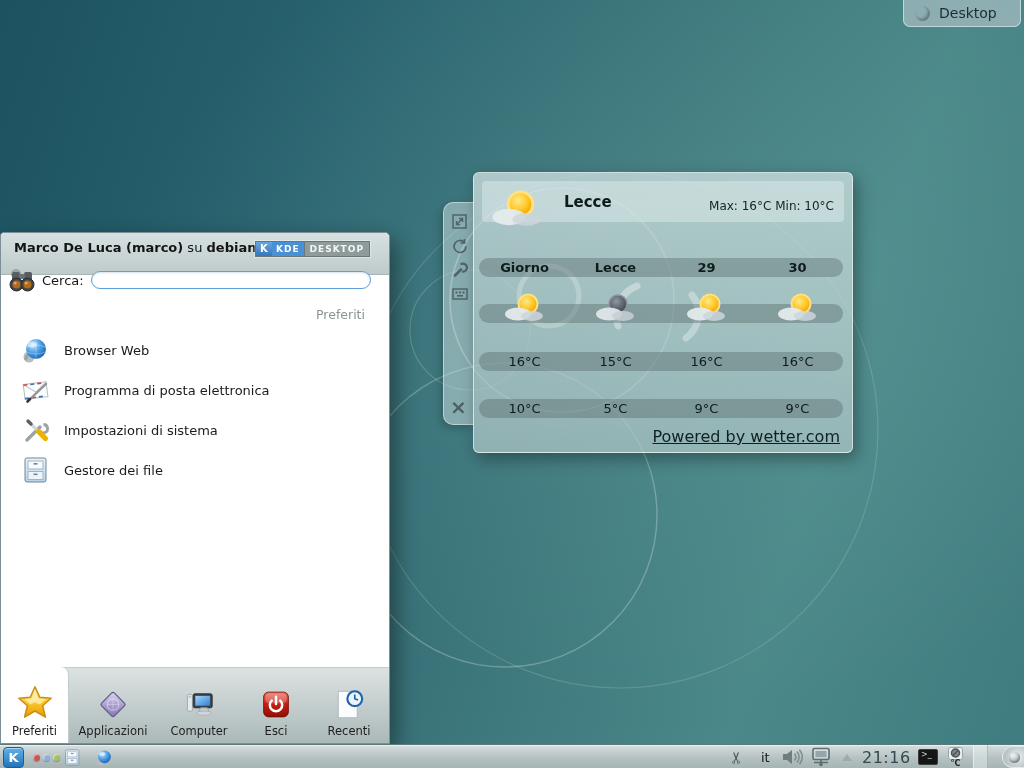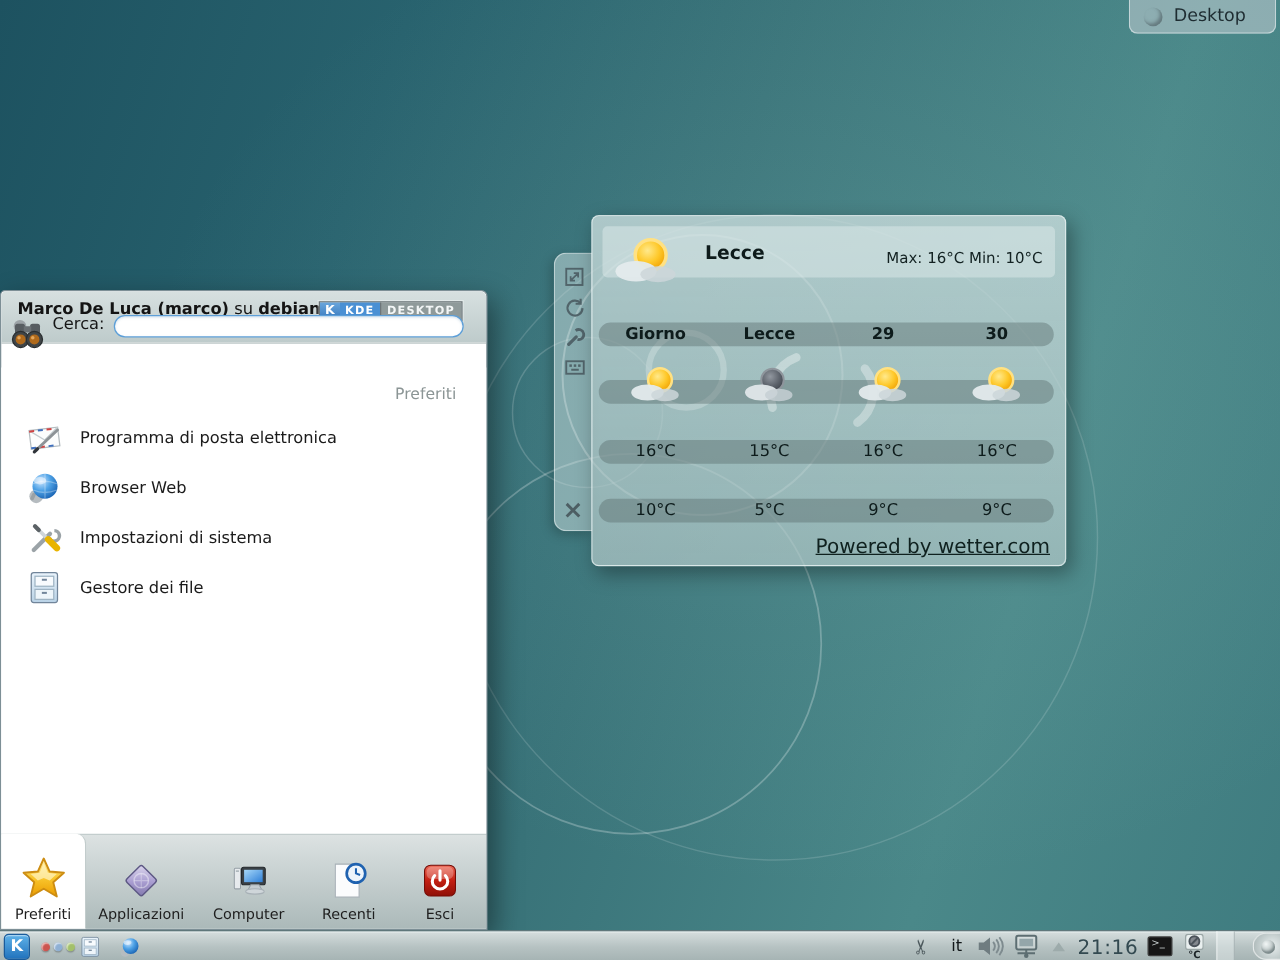--- a/index.html
+++ b/index.html
@@ -82,21 +82,21 @@
   }
   .kick-title { position:absolute; left:13px; top:7px; font-size:13px; color:#141414; }
   .kick-title b { font-weight:bold; }
   .kde-badge {
     position:absolute; right:19px; top:8px; height:16px; display:flex; align-items:stretch;
     border:1px solid #6d7578; box-shadow:0 0 0 1px rgba(255,255,255,.35); cursor:default;
   }
   .kde-badge .blogo { width:16px; background:linear-gradient(#6aa6dc,#3577bd); color:#fff; font-size:10px; font-weight:bold; text-align:center; line-height:14px; }
   .kde-badge .bkde { background:#4a90d4; color:#fff; font-size:9px; font-weight:bold; letter-spacing:1px; padding:0 4px; line-height:14px; }
   .kde-badge .bdesk { background:#8f9a9a; color:#f3f6f6; font-size:9px; font-weight:bold; letter-spacing:1px; padding:0 5px; line-height:14px; border-left:1px solid #6d7578; }
-  .search-row { position:absolute; left:6px; top:19px; right:18px; height:30px; display:flex; }
+  .search-row { position:absolute; left:6px; top:32px; right:18px; height:30px; display:flex; align-items:center; }
   .search-row label { font-size:13px; color:#171717; margin:0 7px 0 5px; }
   .search-input {
     flex:1; height:18px; border:1px solid #5d9fd8; border-radius:9px;
     background:#fff; outline:none; padding:0 8px; font-size:12px;
     box-shadow:inset 0 1px 2px rgba(90,140,180,.25);
   }
   .kick-body { position:absolute; left:0; top:61px; right:0; bottom:76px; background:#fff; }
   .section-header { text-align:right; padding:13px 24px 8px 0; font-size:12.5px; color:#8b9595; }
   .fav-item { display:flex; align-items:center; height:40px; padding-left:20px; gap:13px; cursor:pointer; }
   .fav-item span.lbl { font-size:13px; color:#1b1b1b; }
@@ -333,49 +333,49 @@
         <label>Cerca:</label>
         <input class="search-input" type="text" value="" style="">
       </div>
     </div>
 
     <div class="kick-body">
       <div class="section-header">Preferiti</div>
 
       <div class="fav-item">
         <svg width="30" height="30" viewBox="0 0 30 30">
+          <circle cx="8" cy="22" r="5.5" fill="#b6bcc0"></circle>
+          <rect x="4" y="19" width="3" height="6" rx="1" fill="#9aa1a5" transform="rotate(25 5 22)"></rect>
+          <circle cx="15" cy="14" r="10" fill="url(#ballG)"></circle>
+          <ellipse cx="11" cy="9.5" rx="5" ry="3" fill="#ffffff" opacity=".5"></ellipse>
+          <path d="M5.5 12 q9 -4 19 0 M5.5 17 q9 4 19 0 M15 4 v20" fill="none" stroke="#ffffff" stroke-opacity=".3" stroke-width="1"></path>
+        </svg>
+        <span class="lbl">Browser Web</span>
+      </div>
+
+      <div class="fav-item">
+        <svg width="30" height="30" viewBox="0 0 30 30">
           <g transform="rotate(-7 15 15)">
             <rect x="3" y="8" width="23" height="15" fill="#fcfdfd" stroke="#b5bdc1"></rect>
             <path d="M3 8 L14.5 17 L26 8" fill="none" stroke="#c3cbcf"></path>
             <rect x="3" y="8" width="4" height="1.6" fill="#d04343"></rect>
               <rect x="10" y="8" width="4" height="1.6" fill="#3f6fbd"></rect>
               <rect x="17" y="8" width="4" height="1.6" fill="#d04343"></rect>
             <rect x="3" y="21.4" width="4" height="1.6" fill="#3f6fbd"></rect>
               <rect x="10" y="21.4" width="4" height="1.6" fill="#d04343"></rect>
               <rect x="17" y="21.4" width="4" height="1.6" fill="#3f6fbd"></rect>
           </g>
           <path d="M8 25 L25 9" stroke="#8d9397" stroke-width="2.4" stroke-linecap="round"></path>
           <path d="M6.5 26.5 L9 24" stroke="#30343a" stroke-width="2.6" stroke-linecap="round"></path>
         </svg>
         <span class="lbl">Programma di posta elettronica</span>
       </div>
 
       <div class="fav-item">
         <svg width="30" height="30" viewBox="0 0 30 30">
-          <circle cx="8" cy="22" r="5.5" fill="#b6bcc0"></circle>
-          <rect x="4" y="19" width="3" height="6" rx="1" fill="#9aa1a5" transform="rotate(25 5 22)"></rect>
-          <circle cx="15" cy="14" r="10" fill="url(#ballG)"></circle>
-          <ellipse cx="11" cy="9.5" rx="5" ry="3" fill="#ffffff" opacity=".5"></ellipse>
-          <path d="M5.5 12 q9 -4 19 0 M5.5 17 q9 4 19 0 M15 4 v20" fill="none" stroke="#ffffff" stroke-opacity=".3" stroke-width="1"></path>
-        </svg>
-        <span class="lbl">Browser Web</span>
-      </div>
-
-      <div class="fav-item">
-        <svg width="30" height="30" viewBox="0 0 30 30">
           <path d="M6 25 L19 12" stroke="#9ba3a7" stroke-width="3.4" stroke-linecap="round"></path>
           <path d="M22.5 9.5 a4.2 4.2 0 1 1 -4 5.8" fill="none" stroke="#9ba3a7" stroke-width="2.8"></path>
           <path d="M9 8 L18 17" stroke="#cfd5d8" stroke-width="3" stroke-linecap="round"></path>
           <path d="M7 6 L10 9" stroke="#5c6266" stroke-width="3.4" stroke-linecap="round"></path>
           <path d="M17.5 16.5 L24.5 23.5" stroke="#e9b400" stroke-width="5.2" stroke-linecap="round"></path>
         </svg>
         <span class="lbl">Impostazioni di sistema</span>
       </div>
 
       <div class="fav-item">
@@ -410,37 +410,37 @@
         <svg width="38" height="38" viewBox="0 0 40 40">
           <rect x="6" y="8" width="6" height="20" rx="1" fill="#e6eaed" stroke="#96a0a7"></rect>
           <rect x="7.5" y="10" width="3" height="1.6" fill="#aeb7bc"></rect>
           <rect x="13" y="7" width="23" height="17" rx="2" fill="#394045" stroke="#22272b"></rect>
           <rect x="15.5" y="9.5" width="18" height="12" fill="url(#scrG)"></rect>
           <path d="M22 24 h8 l2.5 4.5 h-13 z" fill="#c4ccd1" stroke="#96a0a7"></path>
           <ellipse cx="26" cy="30.5" rx="9" ry="2.6" fill="#cfd6da" stroke="#a8b1b7"></ellipse>
         </svg>
         <span class="tlbl">Computer</span>
       </div>
+      <div class="tab tab-4">
+        <svg width="38" height="38" viewBox="0 0 40 40">
+          <rect x="5" y="5" width="30" height="30" rx="6" fill="url(#pwrG)" stroke="#740b05"></rect>
+          <rect x="7" y="6.5" width="26" height="12" rx="5" fill="#ffffff" opacity=".25"></rect>
+          <path d="M14.8 15.2 a7.5 7.5 0 1 0 10.4 0" fill="none" stroke="#ffffff" stroke-width="3" stroke-linecap="round"></path>
+          <path d="M20 10.5 v9" stroke="#ffffff" stroke-width="3" stroke-linecap="round"></path>
+        </svg>
+        <span class="tlbl">Esci</span>
+      </div>
       <div class="tab tab-3">
         <svg width="38" height="38" viewBox="0 0 40 40">
           <path d="M7 4 h17 l6 6 v26 h-23 z" fill="#fbfcfd" stroke="#a9b2b8"></path>
           <path d="M24 4 l6 6 h-6 z" fill="#e1e7eb" stroke="#a9b2b8"></path>
           <circle cx="27" cy="13" r="9" fill="#edf4fb" stroke="#1f62b0" stroke-width="2.6"></circle>
           <path d="M27 8 v5 l4 1.5" fill="none" stroke="#1f62b0" stroke-width="2"></path>
         </svg>
         <span class="tlbl">Recenti</span>
-      </div>
-      <div class="tab tab-4">
-        <svg width="38" height="38" viewBox="0 0 40 40">
-          <rect x="5" y="5" width="30" height="30" rx="6" fill="url(#pwrG)" stroke="#740b05"></rect>
-          <rect x="7" y="6.5" width="26" height="12" rx="5" fill="#ffffff" opacity=".25"></rect>
-          <path d="M14.8 15.2 a7.5 7.5 0 1 0 10.4 0" fill="none" stroke="#ffffff" stroke-width="3" stroke-linecap="round"></path>
-          <path d="M20 10.5 v9" stroke="#ffffff" stroke-width="3" stroke-linecap="round"></path>
-        </svg>
-        <span class="tlbl">Esci</span>
       </div>
     </div>
   </div>
 
   <div class="panel">
     <div class="pitem" style="left:3px">
       <span class="kmenu">K</span>
     </div>
     <div class="pitem" style="left:33px">
       <span class="qdot" style="background:#cc5550"></span>

